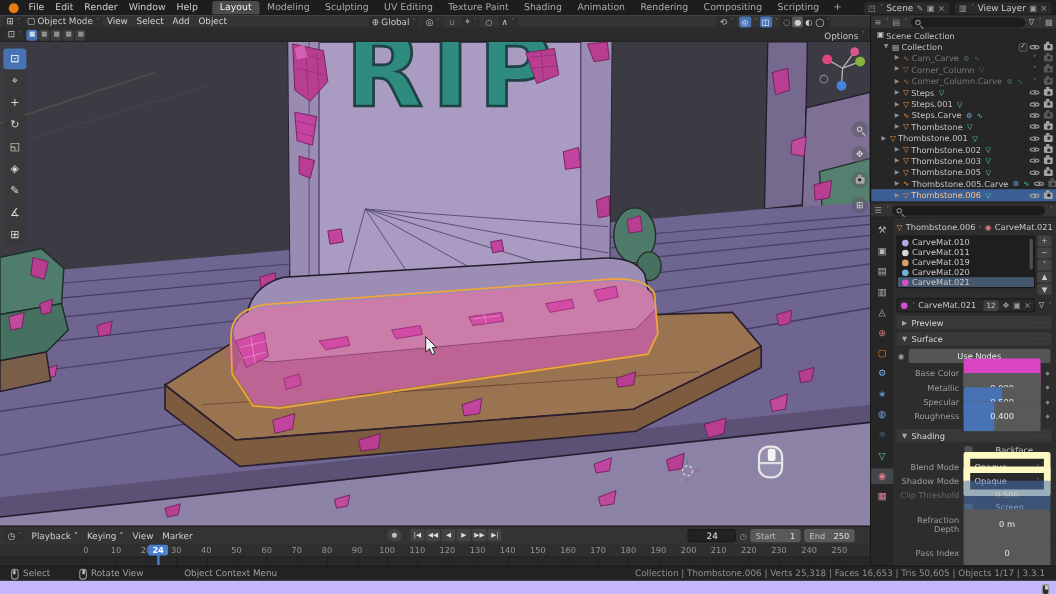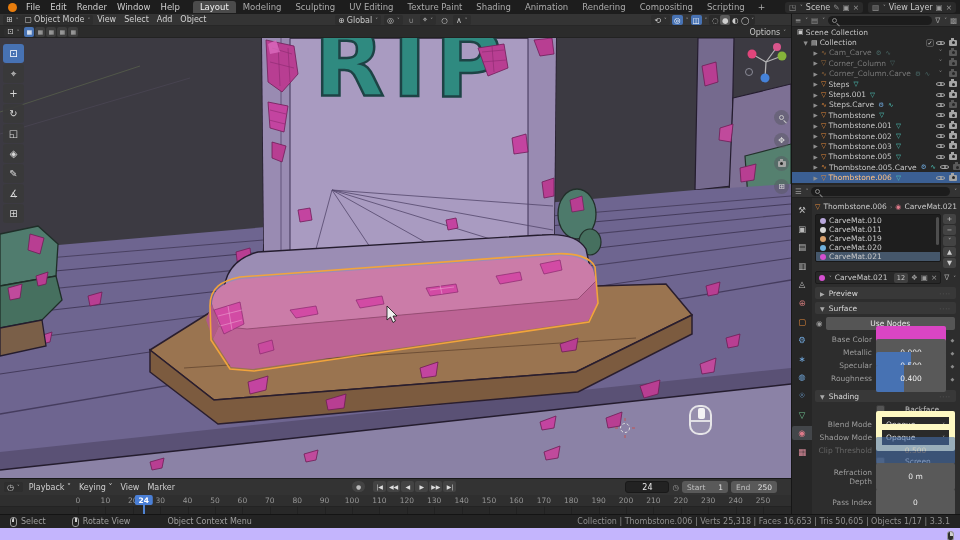--- a/index.html
+++ b/index.html
@@ -601,21 +601,21 @@
           </div>
           <div class="ol-row" style="padding-left: 20px;">
             <span class="tri">▶</span>
             <span class="oicon" style="color: rgb(229, 138, 58);">▽</span>
             <span class="oname">Thombstone</span>
             <span class="ex" style="color: rgb(79, 208, 196);">▽</span>
             <span class="olspace"></span>
             <span class="e-eye"></span>
             <span class="e-cam"></span>
           </div>
-          <div class="ol-row" style="padding-left: 20px; align-items: center;">
+          <div class="ol-row" style="padding-left: 8px; align-items: center;">
             <span class="tri">▶</span>
             <span class="oicon" style="color: rgb(229, 138, 58);">▽</span>
             <span class="oname">Thombstone.001</span>
             <span class="ex" style="color: rgb(79, 208, 196);">▽</span>
             <span class="olspace"></span>
             <span class="e-eye"></span>
             <span class="e-cam"></span>
           </div>
           <div class="ol-row" style="padding-left: 20px;">
             <span class="tri">▶</span>

